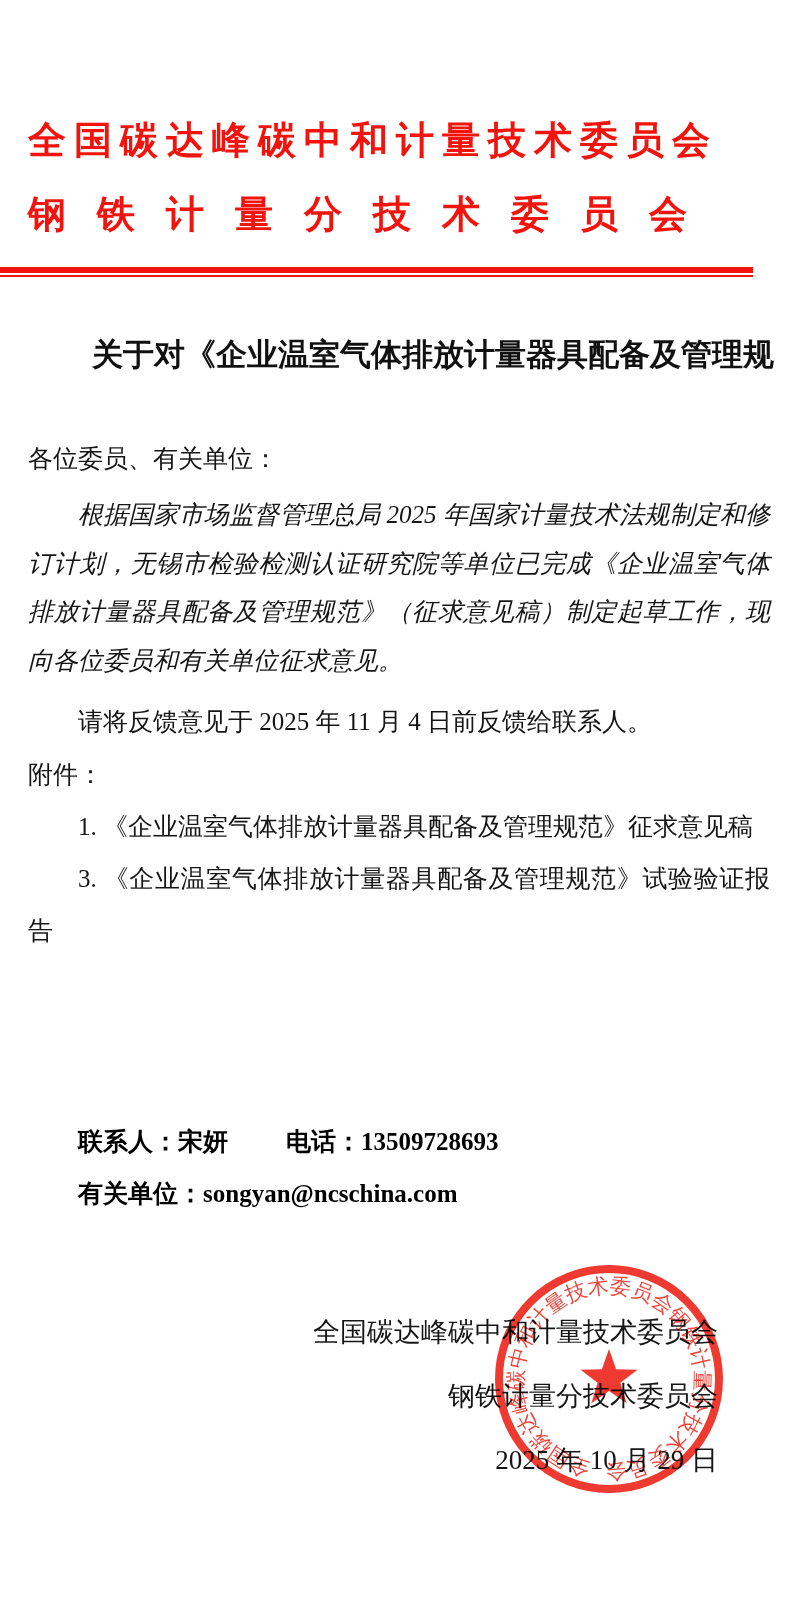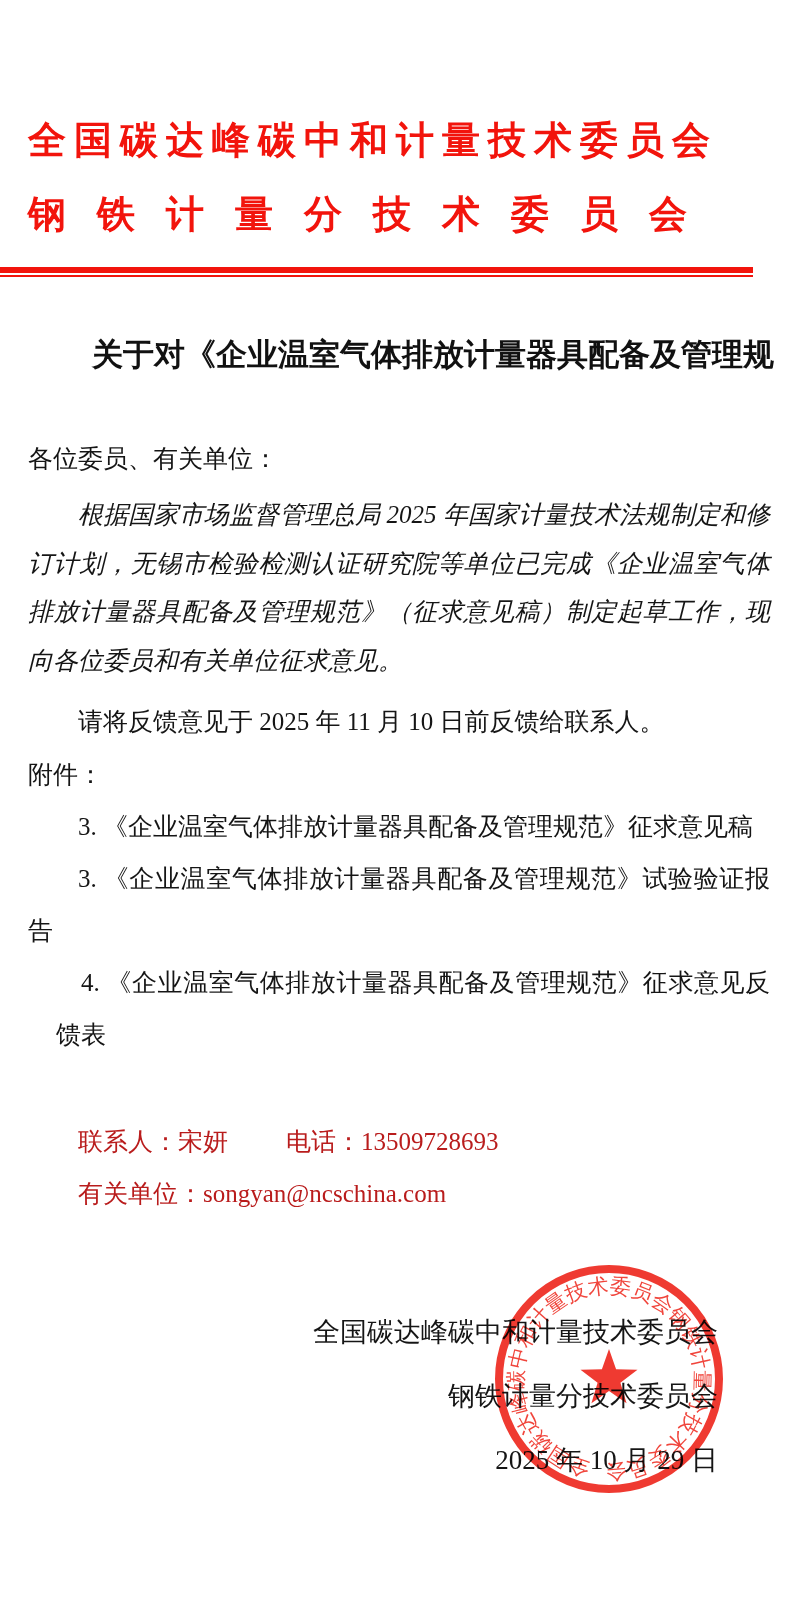--- a/index.html
+++ b/index.html
@@ -41,21 +41,21 @@
   .para2 { top: 698px; left: 28px; width: 742px; text-indent: 2em; }
   .attach-label { top: 751px; left: 28px; width: 742px; }
   .attach-list { top: 801px; left: 28px; width: 742px;
                  font-size: 25px; line-height: 52px; color: #151515;
                  text-align: justify; }
   .attach-item:nth-child(1), .attach-item:nth-child(2) { text-indent: 2em; }
   .attach-item:nth-child(3), .attach-item:nth-child(4) { text-indent: 1em; margin-left: 28px; }
 
   
   .contact { top: 1116px; left: 28px; width: 742px;
-             font-size: 25px; line-height: 52px; color: #b91c1c; }
+             font-size: 25px; line-height: 52px; color: #000000; font-weight: bold; }
   .contact .row { text-indent: 2em; }
   .contact .phone { margin-left: 58px; }
 
   
   .signature { top: 1300px; left: 0; width: 800px; box-sizing: border-box;
                padding-right: 82px; text-align: right;
                font-size: 27px; line-height: 64px; color: #151515; }
 
   
   .seal { top: 1259px; left: 489px; width: 240px; height: 240px;
@@ -74,28 +74,27 @@
 </div>
 
 <div class="abs doc-title">
   <div>关于对《企业温室气体排放计量器具配备及管理规</div>
 </div>
 
 <div class="abs bodytext greeting">各位委员、有关单位：</div>
 
 <div class="abs bodytext para1">根据国家市场监督管理总局 2025 年国家计量技术法规制定和修订计划，无锡市检验检测认证研究院等单位已完成《企业温室气体排放计量器具配备及管理规范》（征求意见稿）制定起草工作，现向各位委员和有关单位征求意见。</div>
 
-<div class="abs bodytext para2">请将反馈意见于 2025 年 11 月 10 日前反馈给联系人。</div>
+<div class="abs bodytext para2">请将反馈意见于 2025 年 11 月 4 日前反馈给联系人。</div>
 
 <div class="abs bodytext attach-label">附件：</div>
 
 <div class="abs attach-list">
-  <div class="attach-item">3. 《企业温室气体排放计量器具配备及管理规范》征求意见稿</div>
+  <div class="attach-item">1. 《企业温室气体排放计量器具配备及管理规范》征求意见稿</div>
   <div class="attach-item">3. 《企业温室气体排放计量器具配备及管理规范》试验验证报告</div>
-  <div class="attach-item">4. 《企业温室气体排放计量器具配备及管理规范》征求意见反馈表</div>
 </div>
 
 <div class="abs contact">
   <div class="row">
     <span>联系人：宋妍</span><span class="phone">电话：13509728693</span>
   </div>
   <div class="row">有关单位：songyan@ncschina.com</div>
 </div>
 
 <div class="abs signature">

